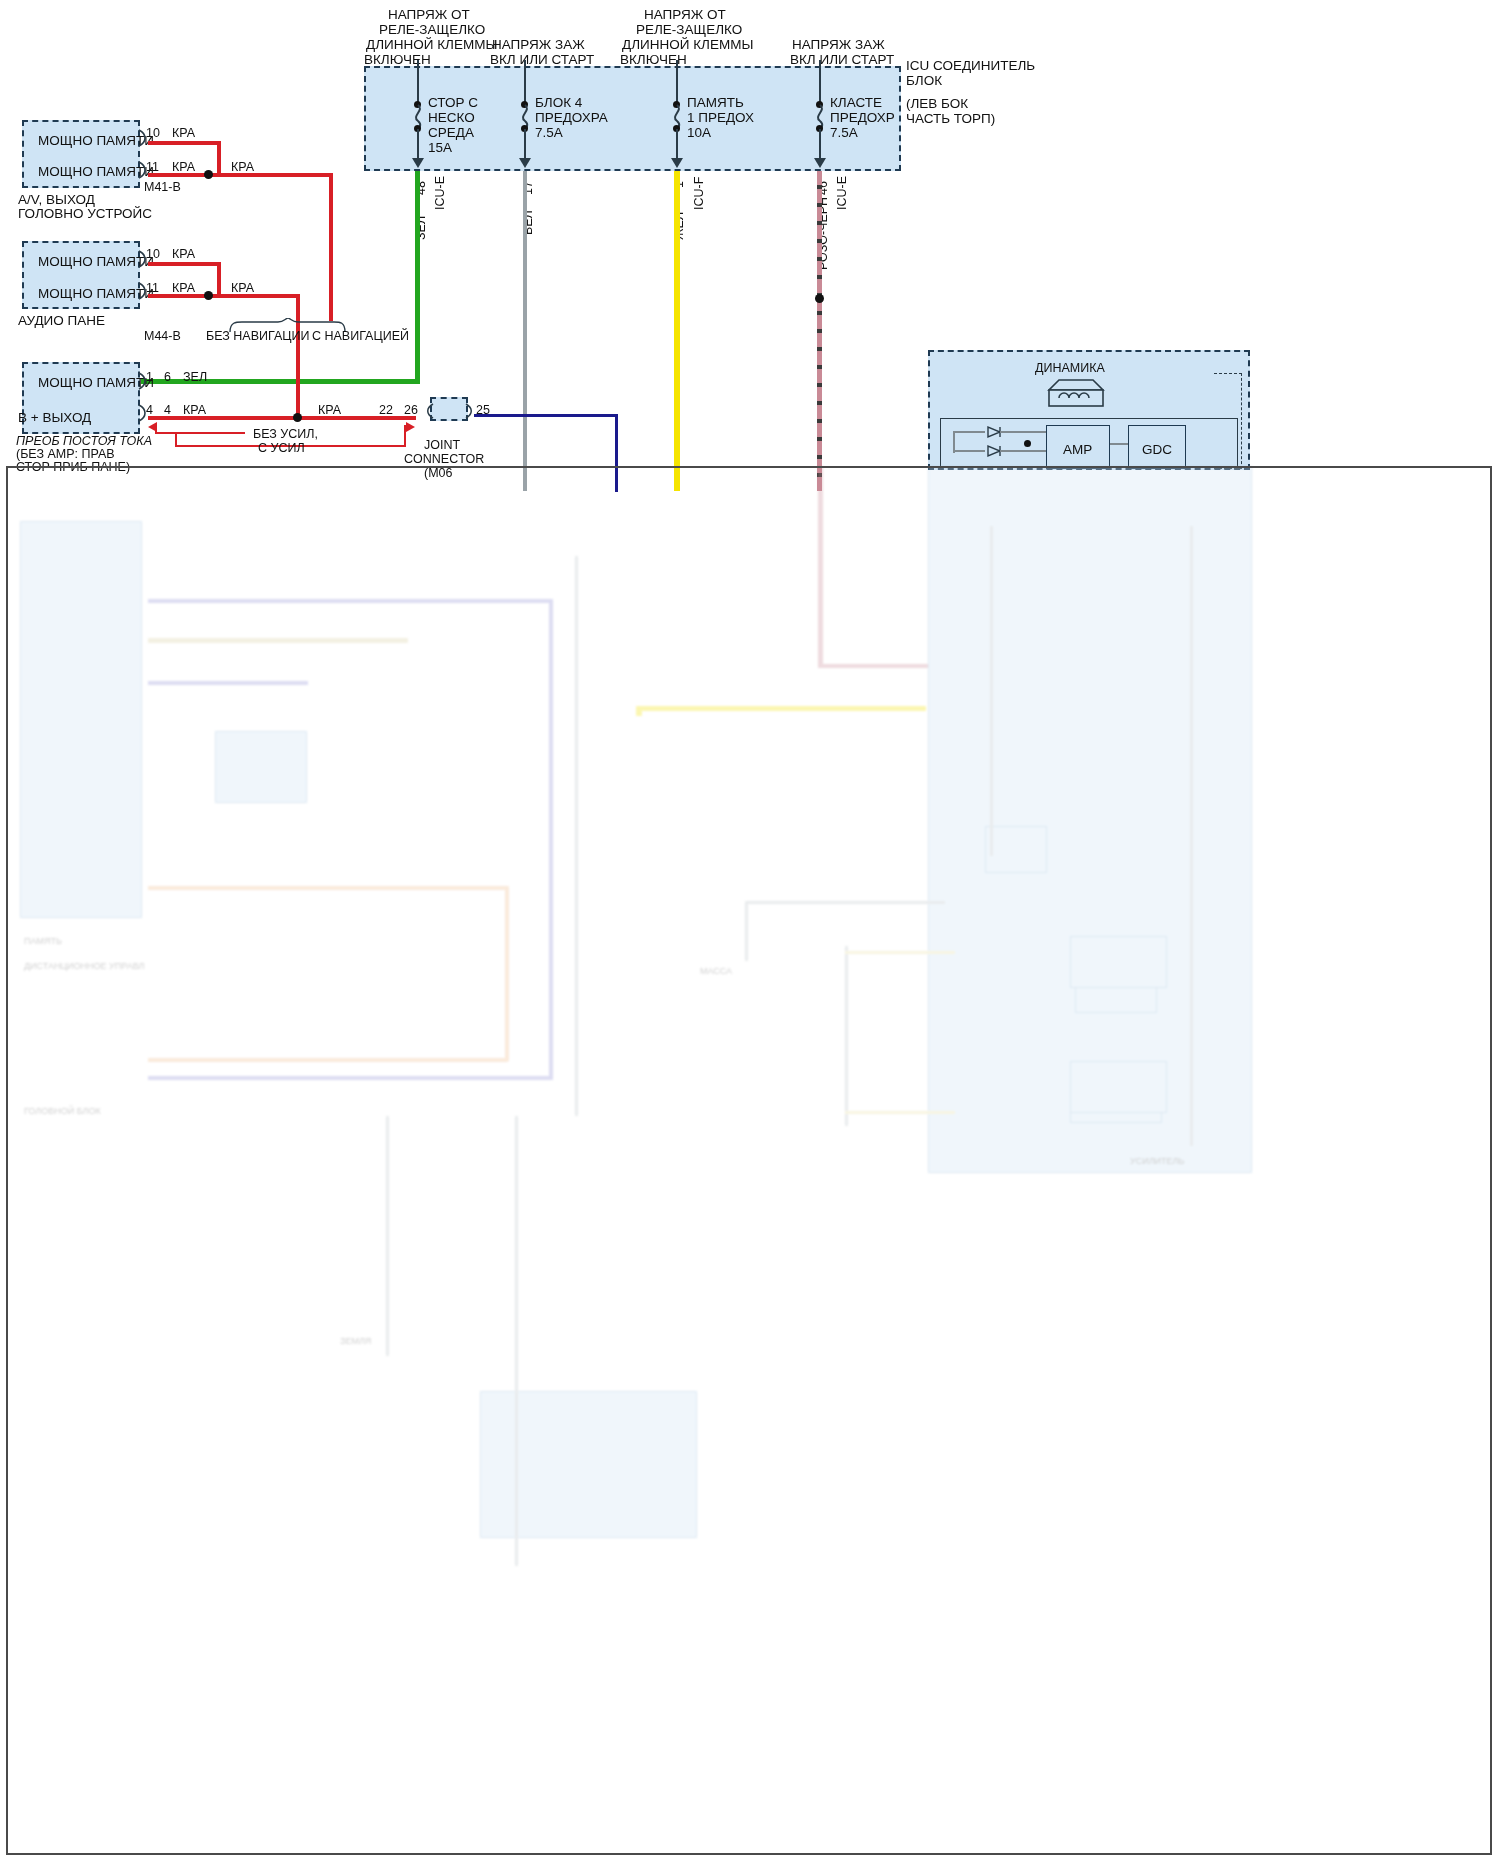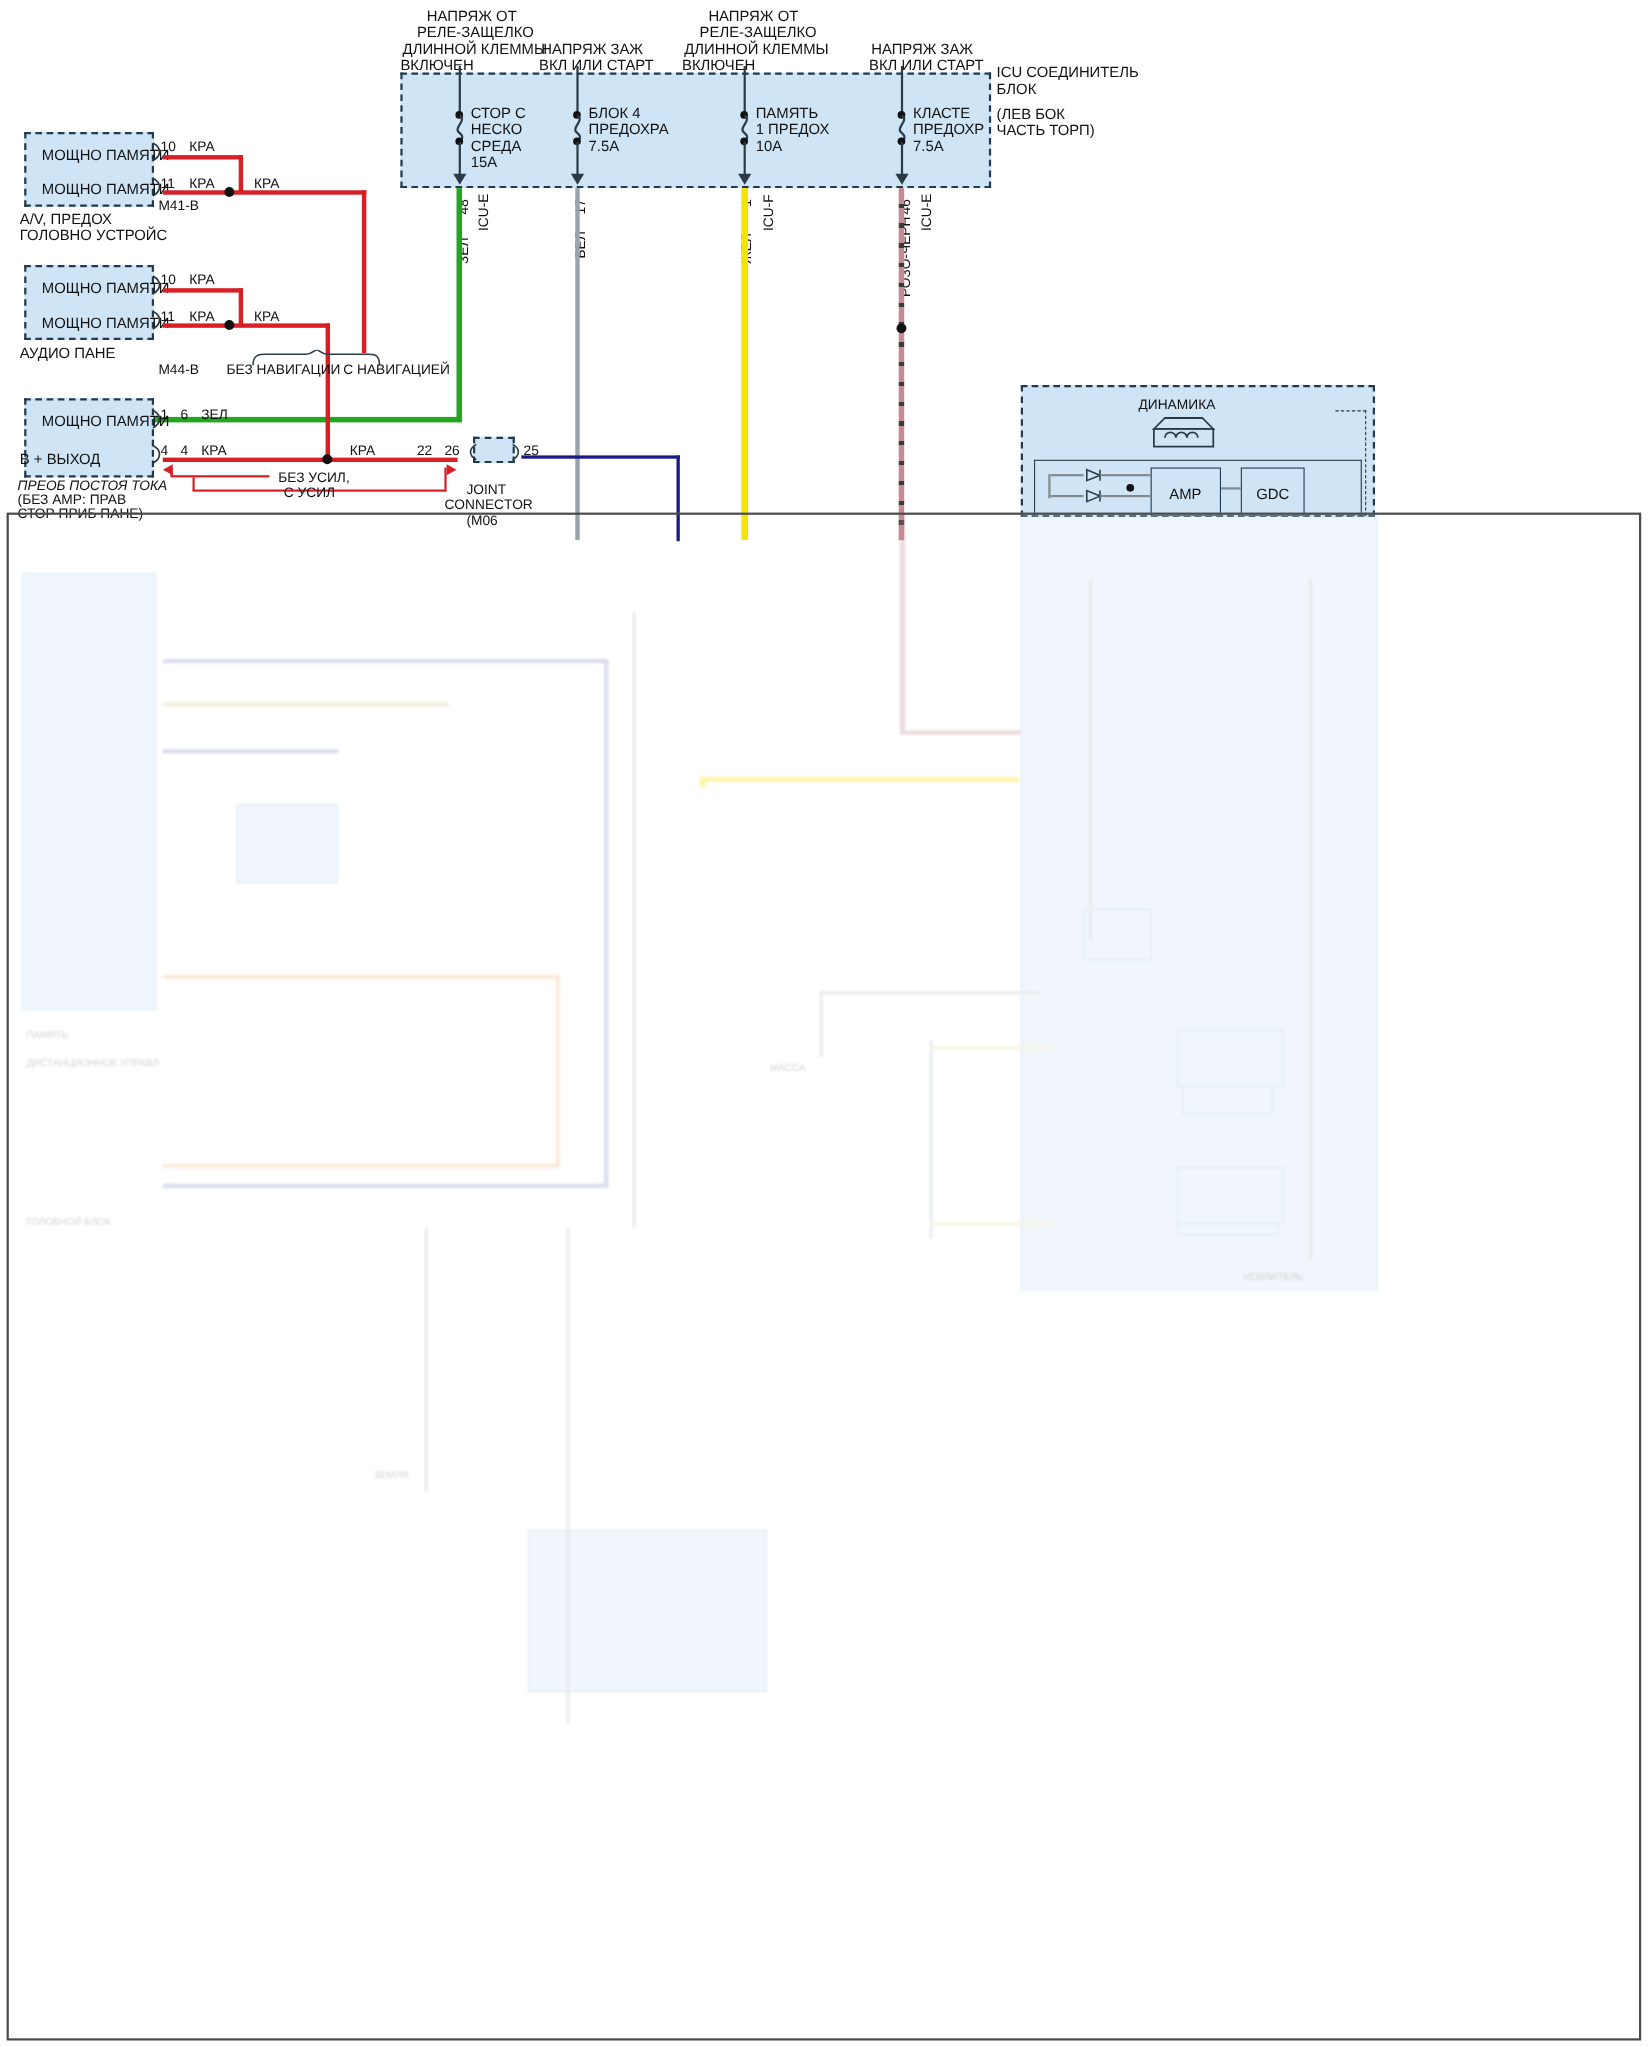--- a/index.html
+++ b/index.html
@@ -141,21 +141,21 @@
   <div class="wire w-wht" style="left:523px;top:171px;width:4px;height:320px;"></div>
 
   <div class="wire w-yel" style="left:674px;top:171px;width:6px;height:320px;"></div>
 
   <div class="abs" style="left:817px;top:171px;width:5px;height:320px;background:repeating-linear-gradient(to bottom,#c98a96 0 14px,#3a3a3a 14px 18px);"></div>
   <div class="dot" style="left:815px;top:294px;"></div>
 
   <div class="blk" style="left:22px;top:120px;width:118px;height:68px;"></div>
   <div class="txt" style="left:38px;top:133px;">МОЩНО ПАМЯТИ</div>
   <div class="txt" style="left:38px;top:164px;">МОЩНО ПАМЯТИ</div>
-  <div class="txt" style="left:18px;top:192px;">A/V, ПРЕДОХ</div>
+  <div class="txt" style="left:18px;top:192px;">A/V, ВЫХОД</div>
   <div class="txt" style="left:18px;top:206px;">ГОЛОВНО УСТРОЙС</div>
   <div class="txt small" style="left:144px;top:180px;">M41-B</div>
   <svg class="abs" style="left:138px;top:128px;" width="10" height="20">
     <path d="M1,2 C9,6 9,14 1,18" stroke="#2a3b47" stroke-width="1.6" fill="none"></path>
   </svg>
   <svg class="abs" style="left:138px;top:160px;" width="10" height="20">
     <path d="M1,2 C9,6 9,14 1,18" stroke="#2a3b47" stroke-width="1.6" fill="none"></path>
   </svg>
   <div class="txt small" style="left:146px;top:126px;">10</div>
   <div class="txt small" style="left:172px;top:126px;">КРА</div>

